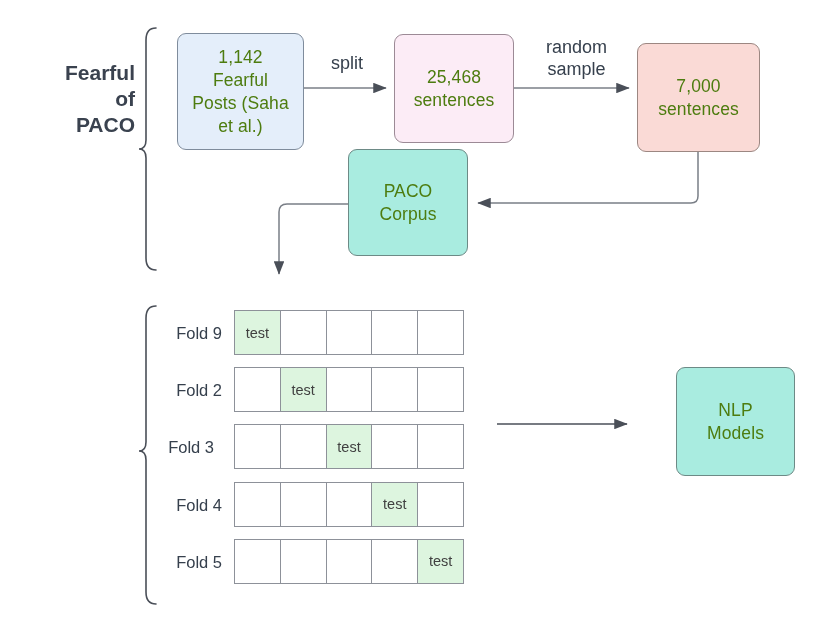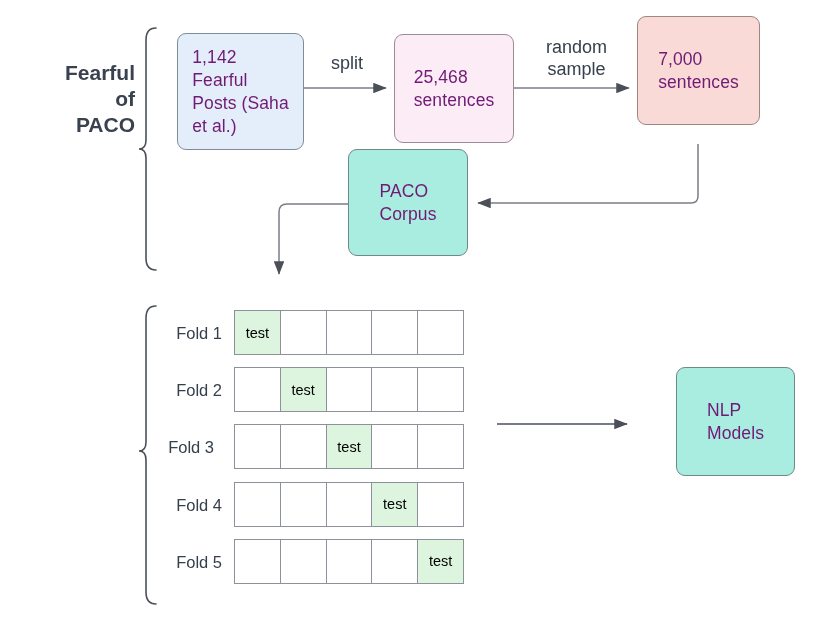--- a/index.html
+++ b/index.html
@@ -16,21 +16,22 @@
     overflow: hidden;
   }
   .node {
     position: absolute;
     box-sizing: border-box;
     border-radius: 9px;
     border: 1px solid #6b7280;
     display: flex;
     align-items: center;
     justify-content: center;
-    color: #701a75;
+    text-align: center;
+    color: #4d7c0f;
     font-size: 17.5px;
     line-height: 23px;
     letter-spacing: 0.1px;
     white-space: pre-line;
   }
   .node-blue    { background: #e4eefa; border-color: #7f8c9c; }
   .node-pink    { background: #fcecf6; border-color: #9c8a96; }
   .node-salmon  { background: #fadad6; border-color: #9c8782; }
   .node-teal    { background: #a9ece0; border-color: #6d8a86; }
 
@@ -62,21 +63,21 @@
     box-sizing: border-box;
     width: 46.8px;
     height: 45px;
     border: 1px solid #8d9199;
     margin-left: -1px;
     background: #ffffff;
     display: flex;
     align-items: center;
     justify-content: center;
     font-size: 14.5px;
-    color: #000000;
+    color: #404040;
   }
   .grid-cell:first-child { margin-left: 0; }
   .grid-cell.is-test { background: #ddf5df; }
 
   .fold-label {
     position: absolute;
     color: #36404d;
     font-size: 16.5px;
     line-height: 20px;
     text-align: right;
@@ -138,37 +139,37 @@
   </svg>
 
   <div class="node node-blue" style="left:177px; top:33px; width:127px; height:117px;">1,142
 Fearful
 Posts (Saha
 et al.)</div>
 
   <div class="node node-pink" style="left:394px; top:34px; width:120px; height:109px;">25,468
 sentences</div>
 
-  <div class="node node-salmon" style="left:637px; top:16px; width:123px; height:109px;">7,000
+  <div class="node node-salmon" style="left:637px; top:43px; width:123px; height:109px;">7,000
 sentences</div>
 
   <div class="node node-teal" style="left:348px; top:149px; width:120px; height:107px;">PACO
 Corpus</div>
 
   <div class="node node-teal" style="left:636px; top:367px; width:119px; height:109px;margin-left:40px;">NLP
 Models</div>
 
   <div class="edge-label" style="left:312px; top:52px; width:70px;">split</div>
 
   <div class="edge-label" style="left:529px; top:36px; width:95px;">random
 sample</div>
 
 
   <div id="cv-grid">
-      <div class="fold-label" style="left: 142px; top: 323px;">Fold 1</div>
+      <div class="fold-label" style="left: 142px; top: 323px;">Fold 9</div>
       <div class="grid-row" style="left: 234px; top: 310px;">
         <div class="grid-cell is-test">test</div>
         <div class="grid-cell"></div>
         <div class="grid-cell"></div>
         <div class="grid-cell"></div>
         <div class="grid-cell"></div>
       </div>
       <div class="fold-label" style="left: 142px; top: 380.2px;">Fold 2</div>
       <div class="grid-row" style="left: 234px; top: 367.2px;">
         <div class="grid-cell"></div>

